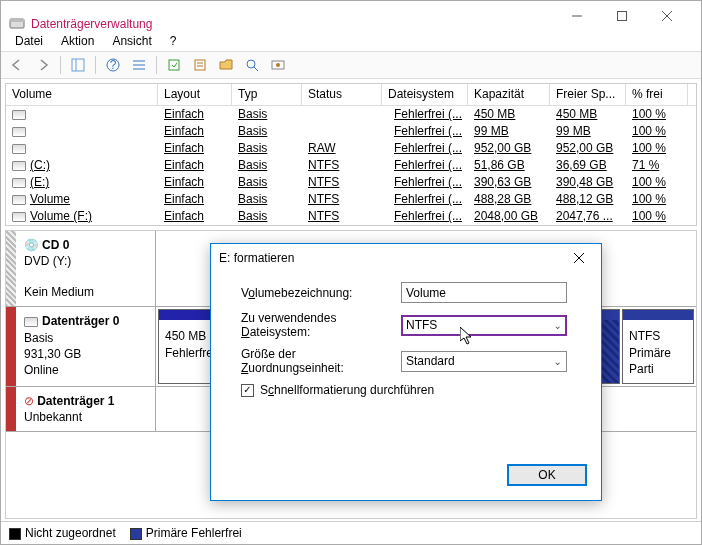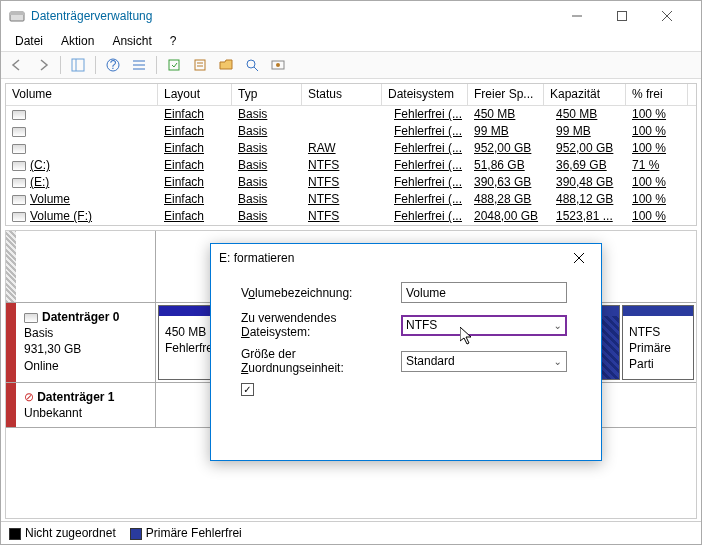--- a/index.html
+++ b/index.html
@@ -1,19 +1,19 @@
 <!DOCTYPE html>
 <html><head>
 <meta charset="utf-8">
 <style>
 * { box-sizing: border-box; margin: 0; padding: 0; font-family: "Segoe UI", Tahoma, sans-serif; font-size: 12px; }
 body { background: #f0f0f0; width: 702px; height: 545px; overflow: hidden; position: relative; }
 
 .window { width: 702px; height: 545px; background: #fff; border: 1px solid #aaa; display: flex; flex-direction: column; }
-.titlebar { height: 30px; background: #fff; display: flex; align-items: center; padding: 0 12px 0 8px; color: #0369a1; }
+.titlebar { height: 30px; background: #fff; display: flex; align-items: flex-end; padding: 0 12px 0 8px; color: #be185d; }
 .titlebar .icon { width: 16px; height: 16px; margin-right: 6px; }
 .titlebar .title { flex: 1; font-size: 12px; }
 .titlebar .winbtn { width: 45px; height: 30px; display: flex; align-items: center; justify-content: center; color: #555; }
 
 .menubar { height: 20px; display: flex; align-items: center; padding: 0 6px; gap: 2px; }
 .menubar .menu { padding: 2px 8px; text-align: right; }
 
 .toolbar { height: 28px; border-top: 1px solid #ddd; border-bottom: 1px solid #ddd; display: flex; align-items: center; padding: 0 4px; gap: 2px; background: #fafafa; }
 .toolbar .tbtn { width: 24px; height: 24px; display: flex; align-items: center; justify-content: center; }
 .toolbar .sep { width: 1px; height: 18px; background: #ccc; margin: 0 3px; }
@@ -37,21 +37,21 @@
 .diskbody { flex: 1; display: flex; gap: 2px; padding: 2px; }
 .part { border: 1px solid #666; padding: 6px; font-size: 11px; line-height: 1.35; position: relative; background: #fff; overflow: hidden; }
 .part .pstripe { position: absolute; left: 0; right: 0; top: 0; height: 10px; background: #22a; }
 .part .pinner { margin-top: 12px; }
 .diskhead .dstripe-disc { background: repeating-linear-gradient(45deg,#bbb,#bbb 2px,#eee 2px,#eee 4px); }
 
 .legend { border-top: 1px solid #ccc; padding: 4px 8px; display: flex; gap: 14px; background: #fff; }
 .legend .sq { display: inline-block; width: 12px; height: 12px; border: 1px solid #333; margin-right: 4px; vertical-align: middle; }
 
 
-.dialog { position: absolute; left: 210px; top: 243px; width: 392px; height: 218px; background: #fff; border: 1px solid #0078d7; box-shadow: 0 3px 14px rgba(0,0,0,0.3); display: flex; flex-direction: column; }
+.dialog { position: absolute; left: 210px; top: 243px; width: 392px; height: 258px; background: #fff; border: 1px solid #0078d7; box-shadow: 0 3px 14px rgba(0,0,0,0.3); display: flex; flex-direction: column; }
 .dlg-title { height: 28px; display: flex; align-items: center; padding: 0 8px; font-size: 12px; }
 .dlg-title .t { flex: 1; }
 .dlg-title .x { width: 28px; height: 28px; display: flex; align-items: center; justify-content: center; }
 .dlg-body { flex: 1; padding: 10px 34px 6px 30px; }
 .dlg-row { display: flex; align-items: center; margin-bottom: 8px; }
 .dlg-row .lbl { width: 160px; font-size: 12px; }
 .dlg-row .lbl .ul { text-decoration: underline; }
 .dlg-row input[type=text] { flex: 1; height: 21px; border: 1px solid #888; padding: 0 4px; font-size: 12px; }
 .dlg-row .select { flex: 1; height: 21px; border: 1px solid #888; padding: 0 4px; display: flex; align-items: center; justify-content: space-between; font-size: 12px; position: relative; }
 .dlg-row .select.focused { border: 2px solid #7a2e9e; padding: 0 3px; }
@@ -164,22 +164,22 @@
       </div>
   </div>
 
   <div class="listview">
     <div class="listheader">
       <div class="hcell c-vol">Volume</div>
       <div class="hcell c-lay">Layout</div>
       <div class="hcell c-typ">Typ</div>
       <div class="hcell c-stat">Status</div>
       <div class="hcell c-fs">Dateisystem</div>
+      <div class="hcell c-cap">Kapazität</div>
       <div class="hcell c-free">Freier Sp...</div>
-      <div class="hcell c-cap">Kapazität</div>
       <div class="hcell c-pct">% frei</div>
     </div>
     <div class="listbody" id="volume-rows">
         <div class="listrow">
           <div class="cell c-vol"><span class="vol-icon"></span></div>
           <div class="cell c-lay">Einfach</div>
           <div class="cell c-typ">Basis</div>
           <div class="cell c-fs"></div>
           <div class="cell c-stat">Fehlerfrei (...</div>
           <div class="cell c-cap">450 MB</div>
@@ -236,30 +236,35 @@
           <div class="cell c-free">488,12 GB</div>
           <div class="cell c-pct">100 %</div>
         </div>
         <div class="listrow">
           <div class="cell c-vol"><span class="vol-icon"></span>Volume (F:)</div>
           <div class="cell c-lay">Einfach</div>
           <div class="cell c-typ">Basis</div>
           <div class="cell c-fs">NTFS</div>
           <div class="cell c-stat">Fehlerfrei (...</div>
           <div class="cell c-cap">2048,00 GB</div>
-          <div class="cell c-free">1523,81 ...</div>
+          <div class="cell c-free">2047,76 ...</div>
           <div class="cell c-pct">100 %</div>
         </div>
       </div>
   </div>
 
   <div class="panes">
     <div class="diskrow">
       <div class="diskhead">
         <div class="stripe dstripe-disc"></div>
+        <div class="inner">
+          <span>💿</span> <span class="title">CD 0</span><br>
+          <span>DVD (Y:)</span><br><br>
+          <span>Kein Medium</span>
+        </div>
       </div>
       <div class="diskbody"></div>
     </div>
 
     <div class="diskrow">
       <div class="diskhead">
         <div class="stripe" style="background:#b33"></div>
         <div class="inner">
           <span><span class="vol-icon"></span></span><span class="title">Datenträger 0</span><br>
           <span>Basis</span><br>
@@ -330,21 +335,23 @@
     </div>
     <div class="dlg-row">
       <span class="lbl"><span>Größe der </span><span class="ul">Z</span><span>uordnungseinheit:</span></span>
       <div class="select">
         <span>Standard</span>
         <span class="chev">⌄</span>
       </div>
     </div>
     <div class="dlg-check">
       <span class="cb">✓</span>
+      <span><span>S</span><span style="text-decoration:underline">c</span><span>hnellformatierung durchführen</span></span>
     </div>
   </div>
   <div class="dlg-buttons">
+    <button class="default">OK</button>
   </div>
 </div>
 
 <div class="cursor"><svg width="16" height="20">
       <path d="M0 0 L0 14 L4 11 L7 17 L9 16 L6 10 L11 10 Z" fill="#fff" stroke="#000" stroke-width="1"></path>
     </svg></div>
 
 </body></html>

